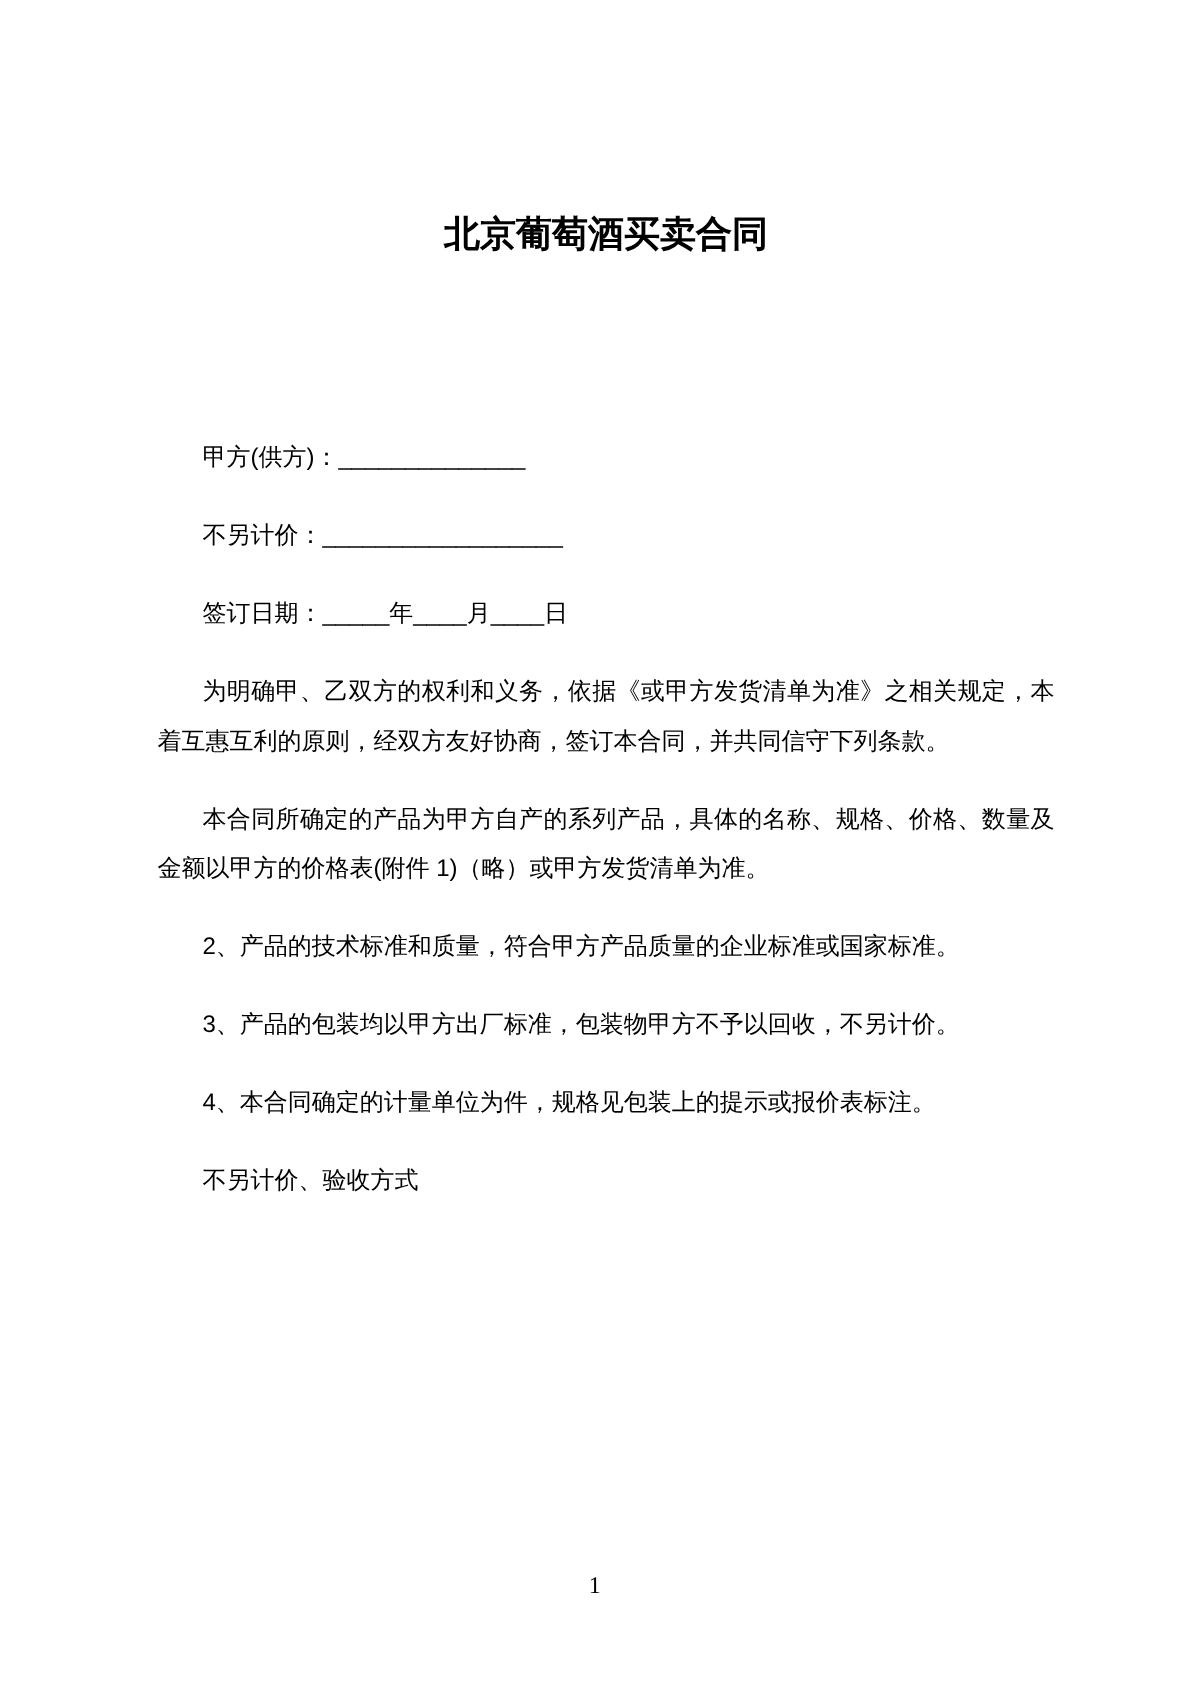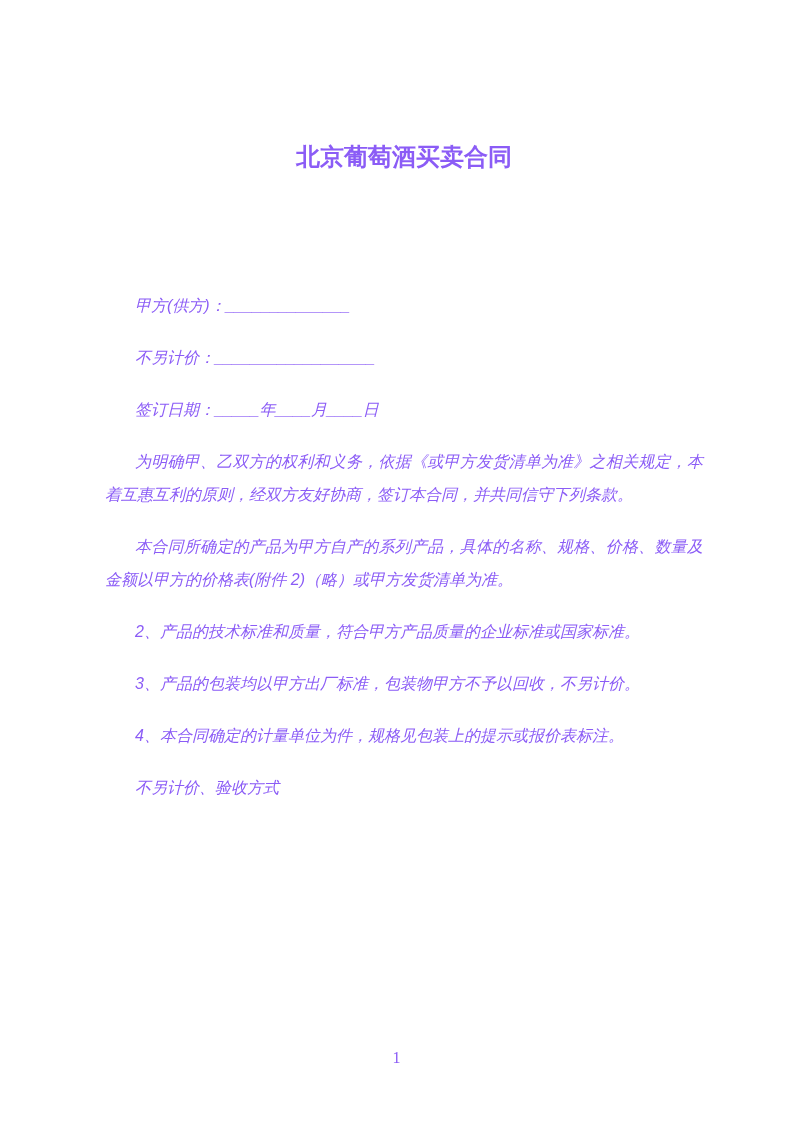--- a/index.html
+++ b/index.html
@@ -5,21 +5,21 @@
   html, body {
     margin: 0;
     padding: 0;
     background: #ffffff;
   }
   .page {
     position: relative;
     width: 793px;
     height: 1122px;
     background: #ffffff;
-    color: #8b5cf6;
+    color: #000000;
     font-family: "Liberation Sans", "DejaVu Sans", sans-serif;
     font-size: 16px;
     overflow: hidden;
     box-sizing: border-box;
   }
   .content {
     padding: 0 90px 0 105px;
   }
   .doc-title {
     margin: 140px 0 0 0;
@@ -32,21 +32,20 @@
   }
   .form-section {
     margin-top: 116px;
   }
   .page p.line {
     margin: 0 0 19px 0;
     line-height: 33px;
     text-indent: 30px;
     text-align: justify;
     word-break: break-all;
-    font-style: italic;
   }
   .blank {
     letter-spacing: 0;
     white-space: nowrap;
   }
   .page-footer {
     position: absolute;
     top: 1048px;
     left: 0;
     width: 100%;
@@ -71,21 +70,21 @@
       <p class="line"><span>不另计价：</span><span class="blank">__________________</span></p>
 
       <p class="line"><span>签订日期：</span><span class="blank">_____年____月____日</span></p>
     </div>
 
     <div class="body-section">
       <p class="line">为明确甲、乙双方的权利和义务，依据《或甲方发货清单为准》之相关规定，本着互惠互利的原则，经双方友好协商，签订本合同，并共同信守下列条款。</p>
 
 
 
-      <p class="line">本合同所确定的产品为甲方自产的系列产品，具体的名称、规格、价格、数量及金额以甲方的价格表(附件 2)（略）或甲方发货清单为准。</p>
+      <p class="line">本合同所确定的产品为甲方自产的系列产品，具体的名称、规格、价格、数量及金额以甲方的价格表(附件 1)（略）或甲方发货清单为准。</p>
 
       <p class="line">2、产品的技术标准和质量，符合甲方产品质量的企业标准或国家标准。</p>
 
       <p class="line">3、产品的包装均以甲方出厂标准，包装物甲方不予以回收，不另计价。</p>
 
       <p class="line">4、本合同确定的计量单位为件，规格见包装上的提示或报价表标注。</p>
 
       <p class="line">不另计价、验收方式</p>
 
     </div>

